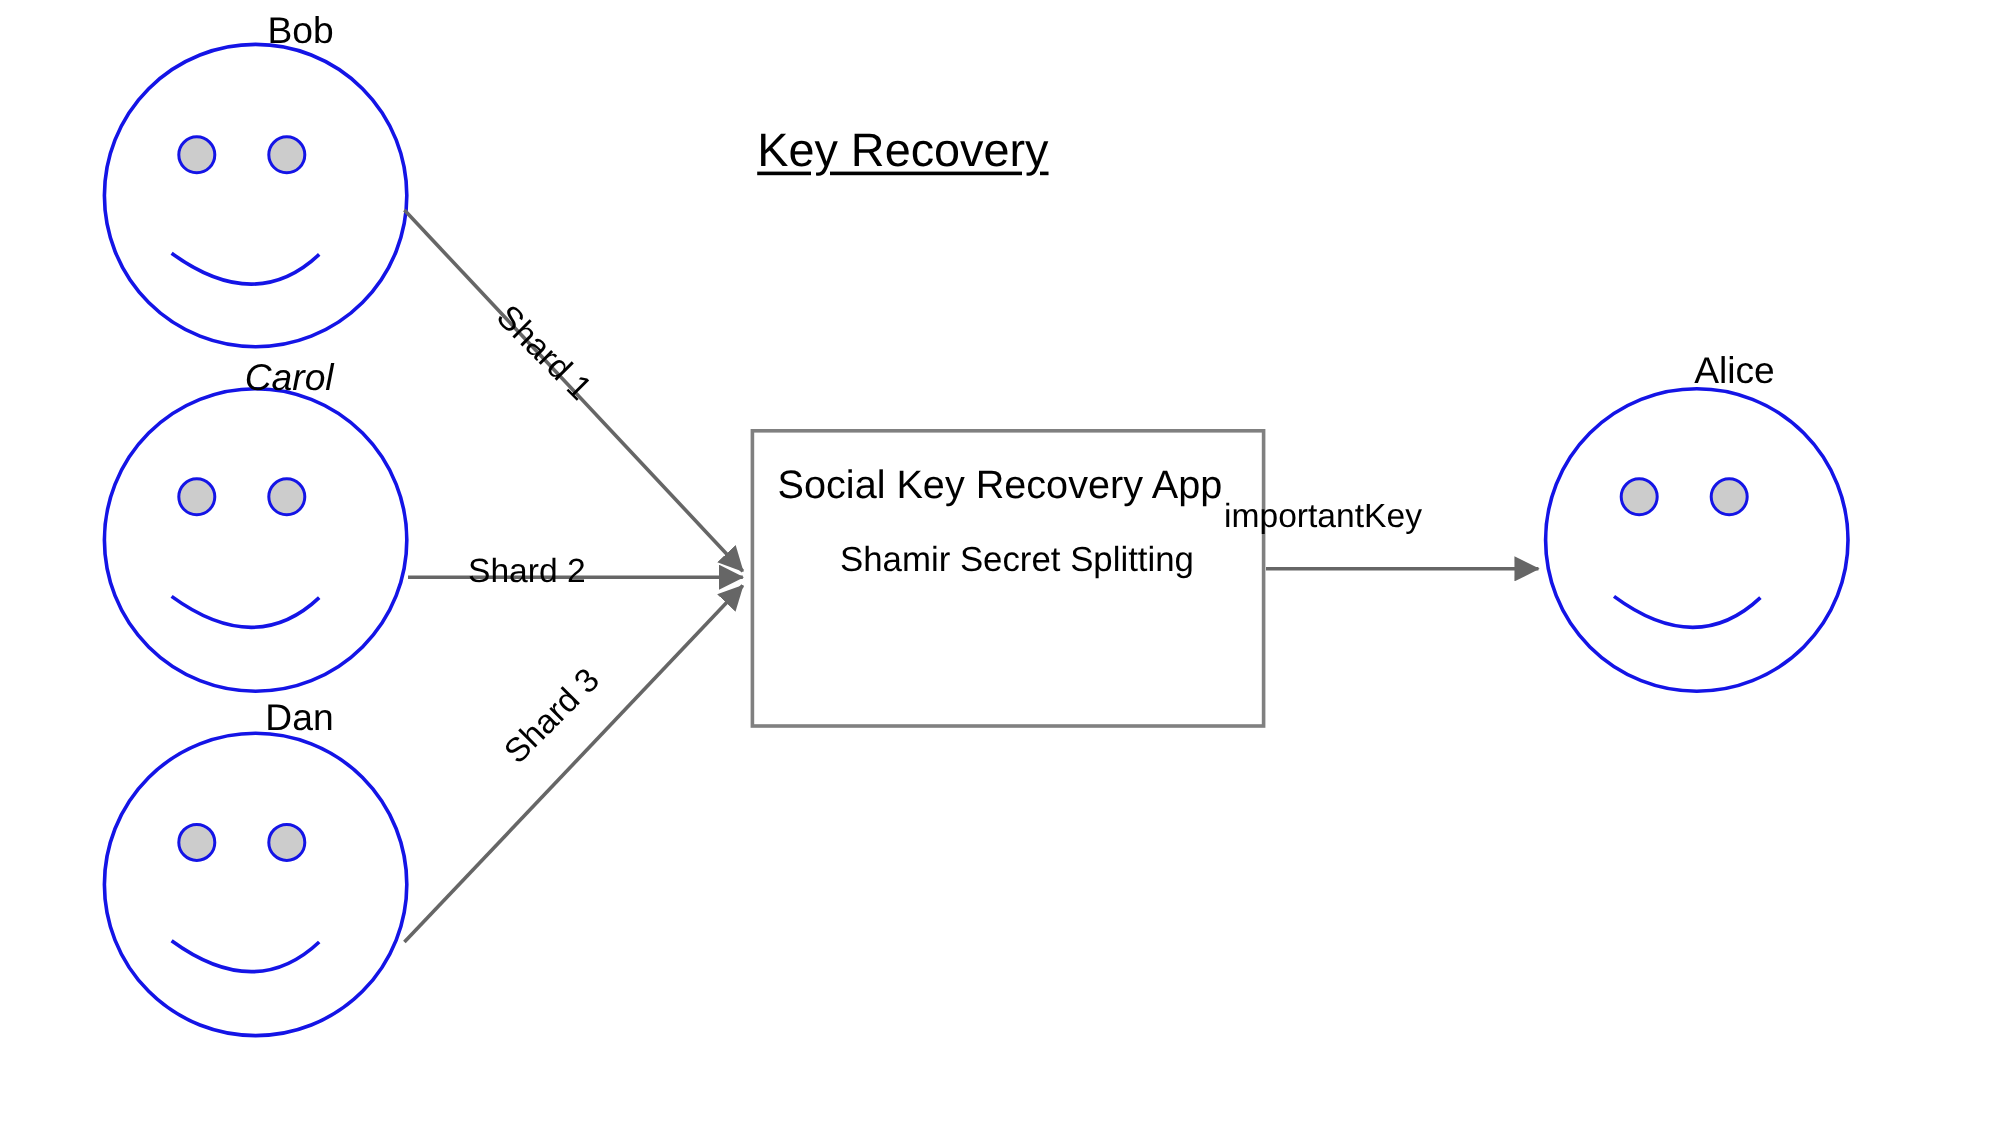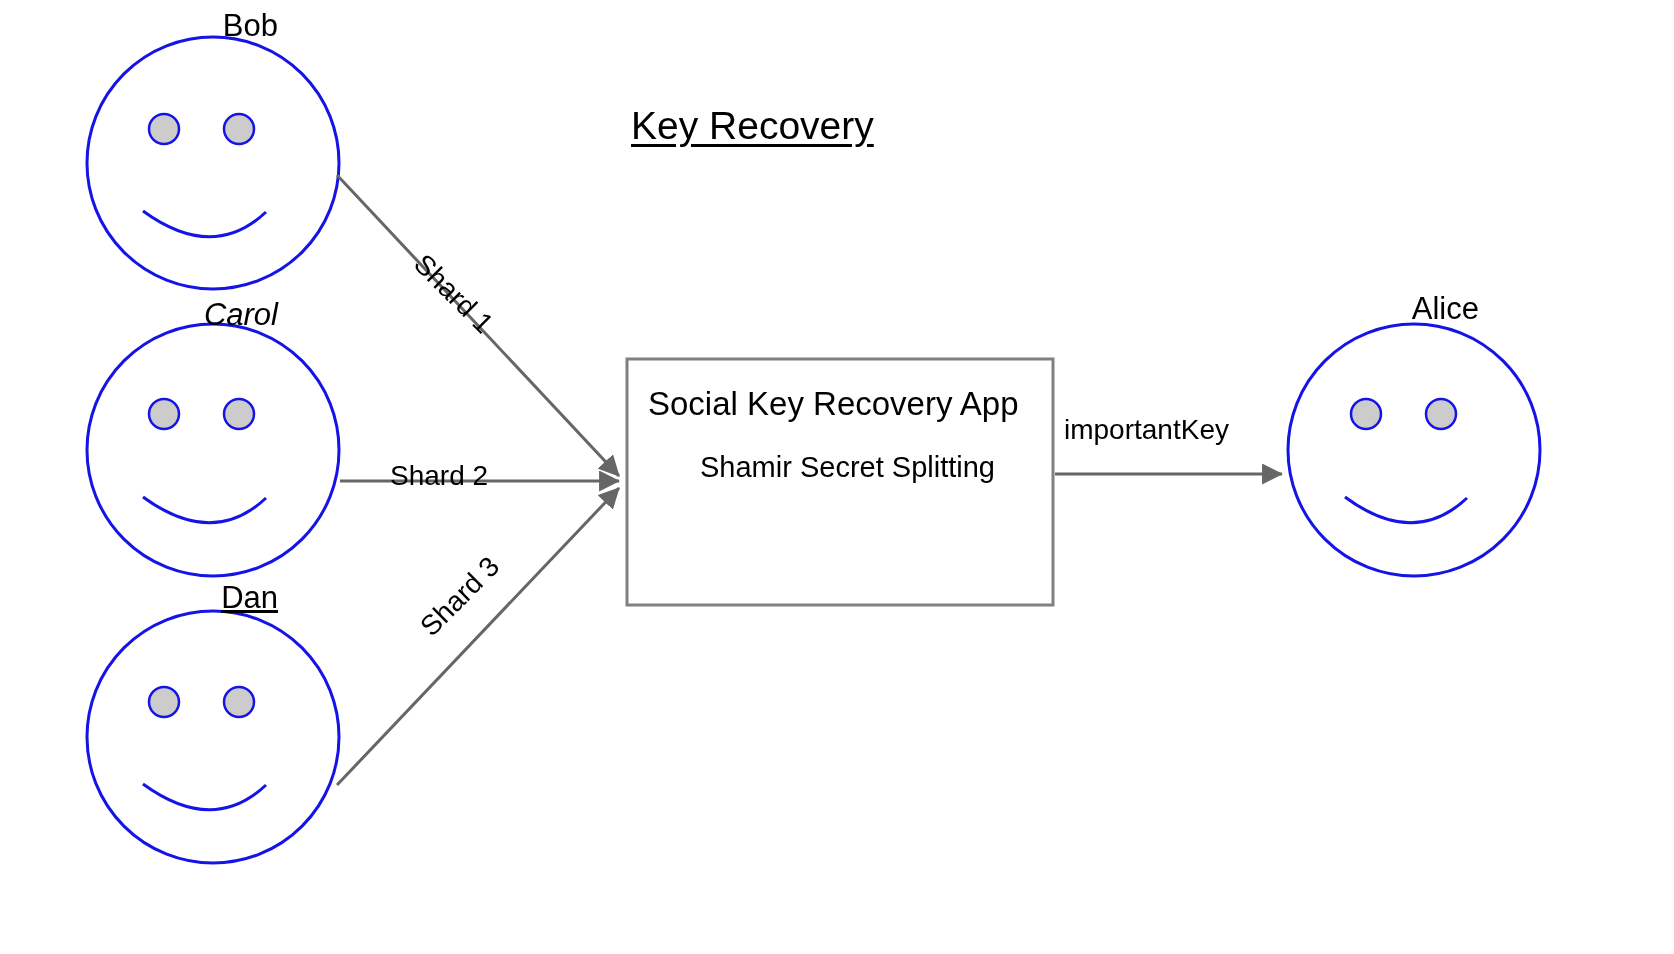--- a/index.html
+++ b/index.html
@@ -105,24 +105,24 @@
     <line x1="337" y1="175" x2="619" y2="476" stroke="#666666" stroke-width="3" marker-end="url(#arrow)"></line>
     <line x1="340" y1="481" x2="619" y2="481" stroke="#666666" stroke-width="3" marker-end="url(#arrow)"></line>
     <line x1="337" y1="785" x2="619" y2="488" stroke="#666666" stroke-width="3" marker-end="url(#arrow)"></line>
     <line x1="1055" y1="474" x2="1282" y2="474" stroke="#666666" stroke-width="3" marker-end="url(#arrow)"></line>
   </svg>
 
   <div class="txt diagram-title" style="left:631px; top:104px;">Key Recovery</div>
 
   <div class="txt person-name" style="left:148px; top:8px; width:130px;">Bob</div>
   <div class="txt person-name" style="left:148px; top:297px; width:130px;font-style:italic;">Carol</div>
-  <div class="txt person-name" style="left:148px; top:580px; width:130px;text-decoration:underline;">Dan</div>
+  <div class="txt person-name" style="left:148px; top:580px; width:130px;">Dan</div>
   <div class="txt person-name" style="left:1349px; top:291px; width:130px;">Alice</div>
 
   <div class="txt box-title" style="left:648px; top:385px;">Social Key Recovery App</div>
   <div class="txt box-sub" style="left:700px; top:451px;">Shamir Secret Splitting</div>
 
   <div class="txt edge-label rot-down" style="left:430px; top:248px;">Shard 1</div>
   <div class="txt edge-label" style="left:390px; top:420px;margin-top:40px;">Shard 2</div>
   <div class="txt edge-label rot-up" style="left:414px; top:620px;">Shard 3</div>
-  <div class="txt edge-label" style="left:1064px; top:414px;text-align:right;">importantKey</div>
+  <div class="txt edge-label" style="left:1020px; top:414px;text-align:right;">importantKey</div>
 
 </div>
 
 </body></html>

